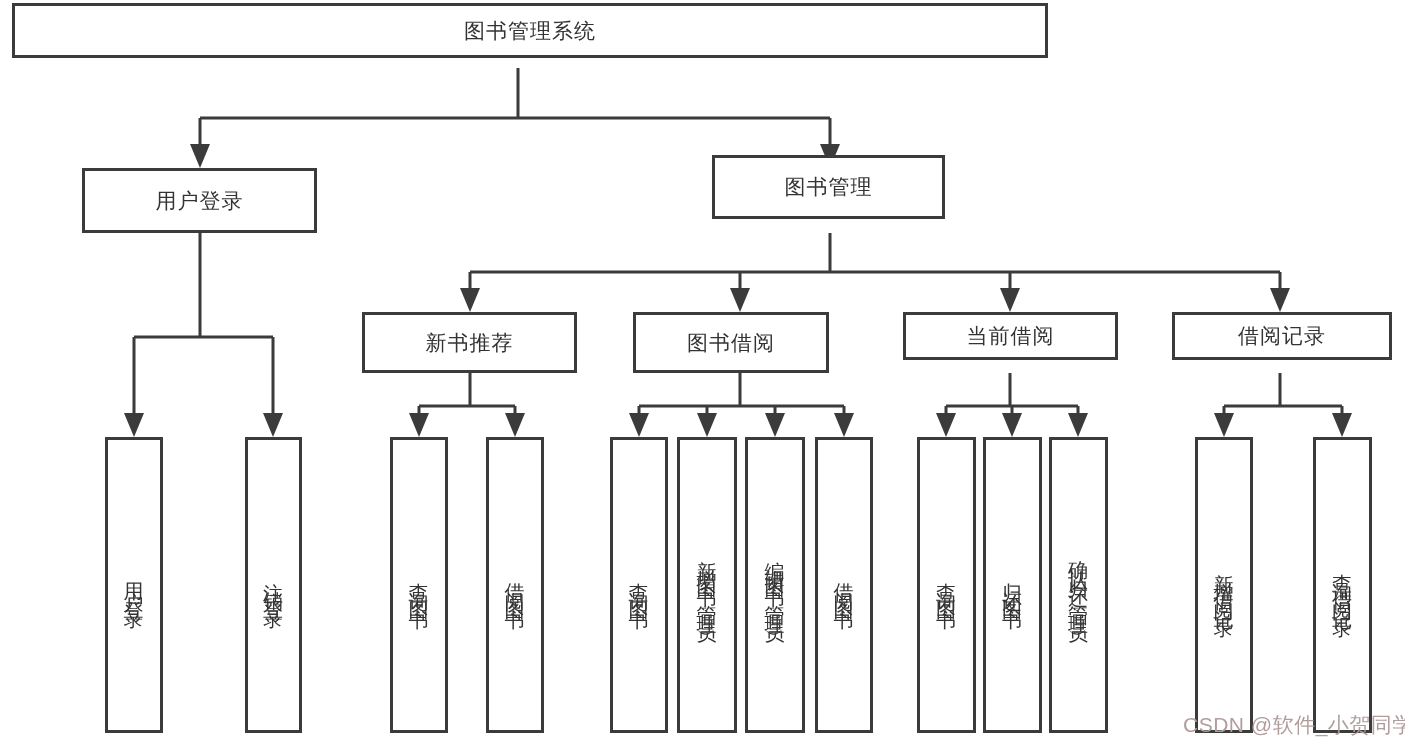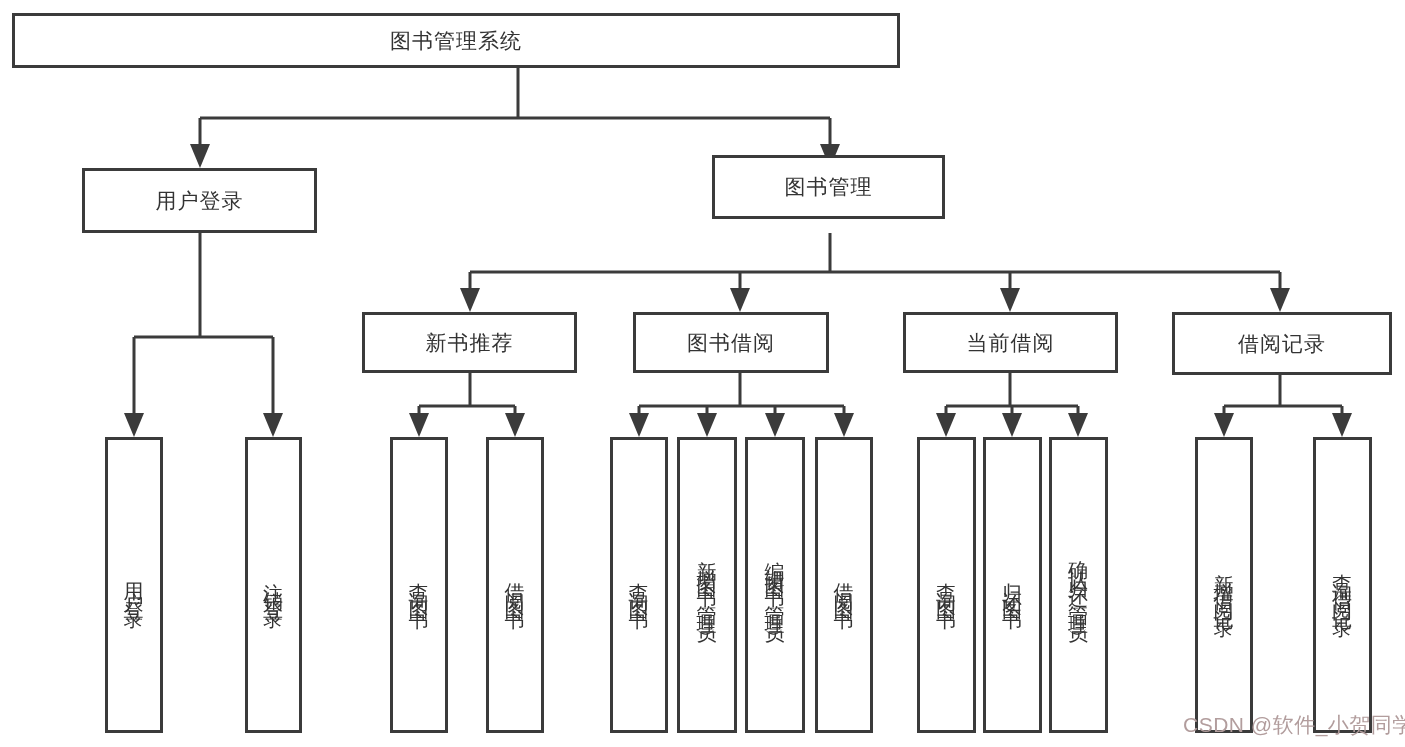--- a/index.html
+++ b/index.html
@@ -85,41 +85,41 @@
       <polygon points="765,413 785,413 775,437"></polygon>
       <polygon points="834,413 854,413 844,437"></polygon>
       <polygon points="936,413 956,413 946,437"></polygon>
       <polygon points="1002,413 1022,413 1012,437"></polygon>
       <polygon points="1068,413 1088,413 1078,437"></polygon>
       <polygon points="1214,413 1234,413 1224,437"></polygon>
       <polygon points="1332,413 1352,413 1342,437"></polygon>
     </g>
   </svg>
 
-  <div class="node hbox" style="left:12px; top:13px; width:888px; height:55px;">
+  <div class="node hbox" style="left:12px; top:3px; width:1036px; height:55px;">
     <span>图书管理系统</span>
   </div>
 
   <div class="node hbox" style="left:82px; top:168px; width:235px; height:65px;">
     <span>用户登录</span>
   </div>
   <div class="node hbox" style="left:712px; top:155px; width:233px; height:64px;">
     <span>图书管理</span>
   </div>
 
   <div class="node hbox" style="left:362px; top:312px; width:215px; height:61px;">
     <span>新书推荐</span>
   </div>
   <div class="node hbox" style="left:633px; top:312px; width:196px; height:61px;">
     <span>图书借阅</span>
   </div>
-  <div class="node hbox" style="left:903px; top:312px; width:215px; height:61px;font-family:Liberation Mono, monospace;">
+  <div class="node hbox" style="left:903px; top:312px; width:215px; height:48px;font-family:Liberation Mono, monospace;">
     <span>当前借阅</span>
   </div>
-  <div class="node hbox" style="left:1172px; top:312px; width:220px; height:63px;">
+  <div class="node hbox" style="left:1172px; top:312px; width:220px; height:48px;">
     <span>借阅记录</span>
   </div>
 
   <div class="node vbox" style="left:105px; top:437px; width:58px; height:296px;">
     <span>用户登录</span>
   </div>
   <div class="node vbox" style="left:245px; top:437px; width:57px; height:296px;">
     <span>注销登录</span>
   </div>
 

